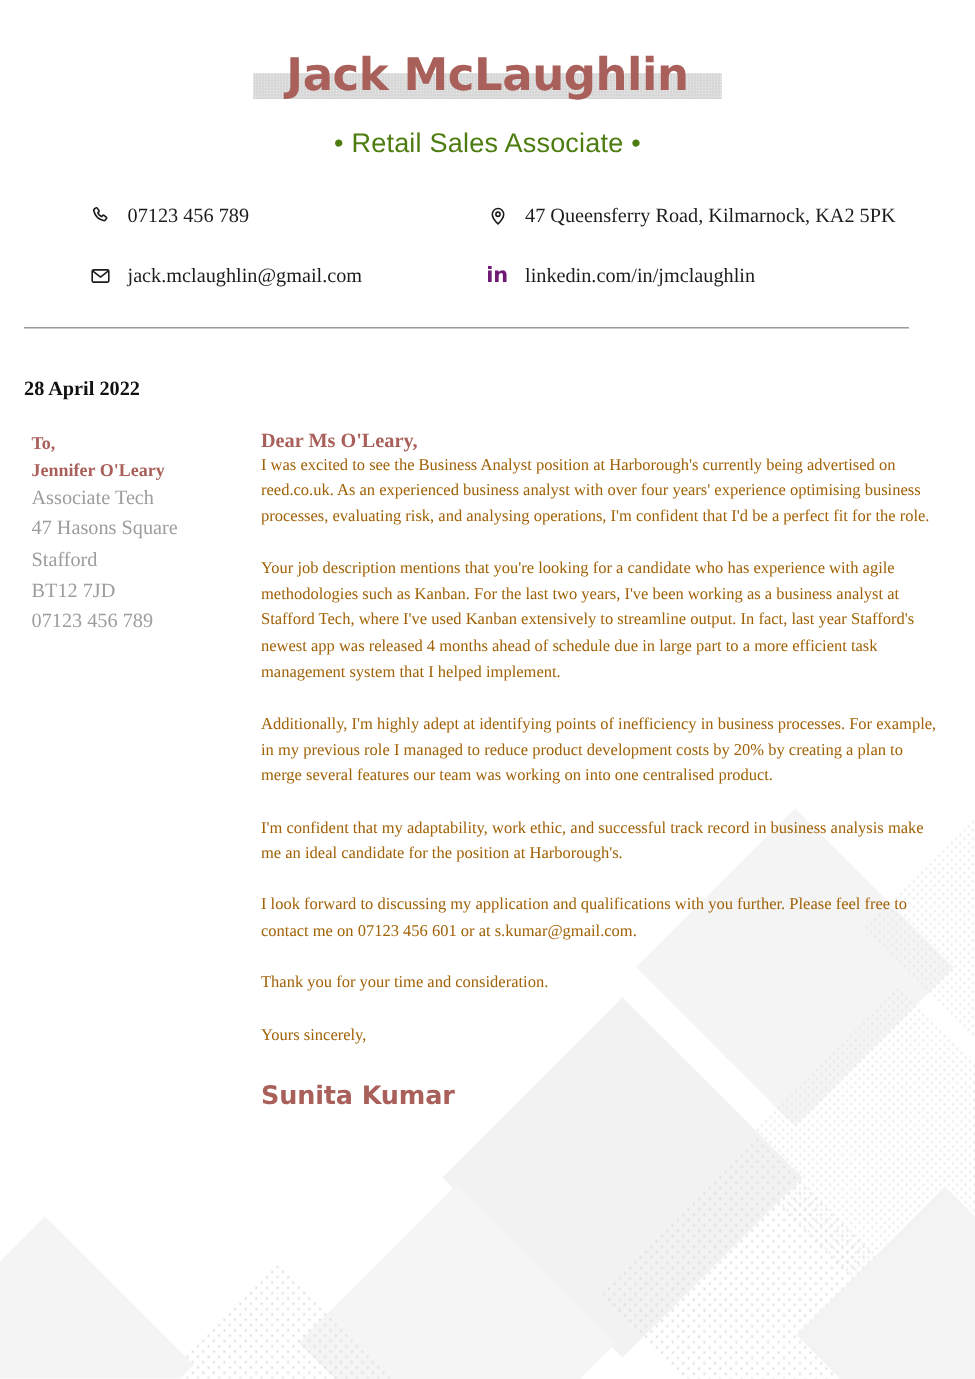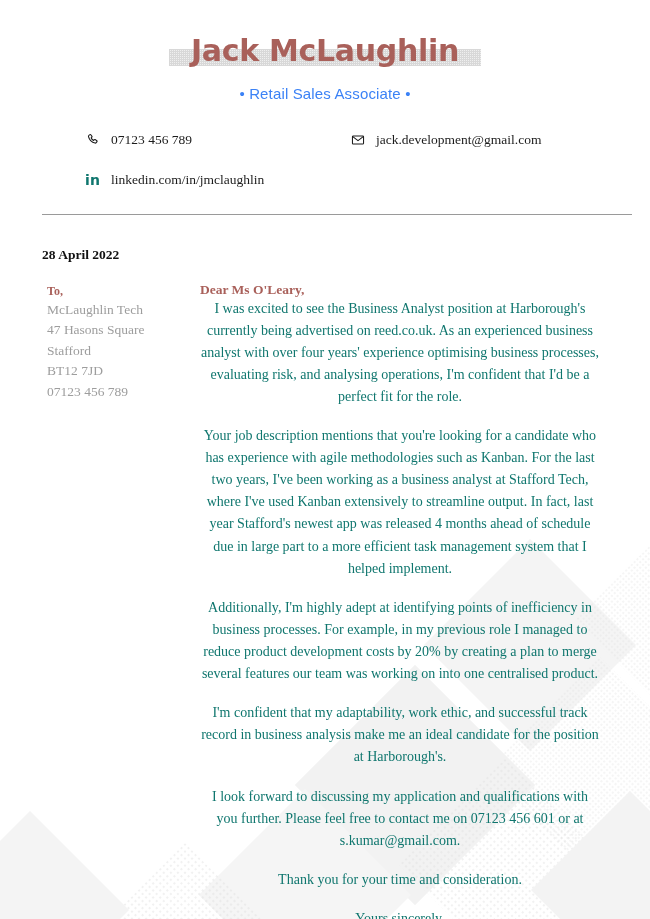--- a/index.html
+++ b/index.html
@@ -25,21 +25,21 @@
     pointer-events: none;
     z-index: 0;
   }
 
   .page {
     position: relative;
     z-index: 2;
     width: 650px;
     height: 919px;
     box-sizing: border-box;
-    padding: 0 42px;
+    padding: 0 16px;
   }
 
   
   .header {
     padding-top: 34px;
     text-align: center;
   }
   .name-wrap {
     position: relative;
     display: inline-block;
@@ -63,22 +63,22 @@
     font-family: "DejaVu Sans", sans-serif;
     font-weight: bold;
     font-size: 30px;
     letter-spacing: -0.3px;
     color: #a9605a;
     line-height: 1.15;
   }
   .subtitle {
     margin-top: 16px;
     font-family: "Liberation Sans", sans-serif;
-    font-size: 15px;
-    color: #3b82f6;
+    font-size: 18px;
+    color: #4d7c0f;
     letter-spacing: 0.15px;
   }
 
   
   .contact {
     margin-top: 30px;
     display: grid;
     grid-template-columns: 265px auto;
     row-gap: 24px;
     padding-left: 43px;
@@ -98,21 +98,21 @@
     align-items: center;
     justify-content: center;
     color: #1c1c1c;
   }
   .cicon svg { display: block; }
   .li-icon {
     font-family: "DejaVu Sans", sans-serif;
     font-weight: bold;
     font-size: 14px;
     line-height: 1;
-    color: #0f766e;
+    color: #701a75;
   }
 
   .divider {
     margin: 26px 0 0 0;
     height: 1px;
     background: #9a9a9a;
     width: 590px;
   }
 
   
@@ -152,25 +152,25 @@
     font-size: 13.5px;
     line-height: 1.52;
   }
 
   .greeting {
     color: #a9605a;
     font-weight: bold;
     font-size: 13.5px;
   }
   .para {
-    font-size: 14px;
+    font-size: 11px;
     line-height: 1.58;
-    color: #0f766e;
+    color: #a16207;
     margin: 0 0 17px 0;
-    text-align: center;
+    text-align: left;
   }
   .para:last-of-type { margin-bottom: 0; }
 
   .signature {
     margin-top: 22px;
     font-family: "DejaVu Sans", sans-serif;
     font-weight: bold;
     font-size: 17px;
     color: #a9605a;
     letter-spacing: -0.1px;
@@ -215,49 +215,59 @@
 
     <div class="citem">
       <span class="cicon">
         <svg width="14" height="14" viewBox="0 0 24 24" fill="none" stroke="currentColor" stroke-width="1.9" stroke-linecap="round" stroke-linejoin="round">
           <path d="M6.6 2.8c.5-.4 1.2-.3 1.6.2l2 2.7c.3.5.3 1.1-.1 1.5l-1.2 1.2c.9 1.9 2.4 3.4 4.3 4.3l1.2-1.2c.4-.4 1-.5 1.5-.2l2.7 2c.5.4.6 1.1.2 1.6l-1.3 1.6c-.5.6-1.3.9-2 .7C9.6 16.1 6 12.5 4.3 6.1c-.2-.8 0-1.6.7-2.1z"></path>
         </svg>
       </span>
       <span>07123 456 789</span>
     </div>
 
+    <div class="citem">
+      <span class="cicon">
+        <svg width="14" height="14" viewBox="0 0 24 24" fill="none" stroke="currentColor" stroke-width="1.8" stroke-linecap="round" stroke-linejoin="round">
+          <path d="M12 21s6.5-6.1 6.5-11a6.5 6.5 0 1 0-13 0C5.5 14.9 12 21 12 21z"></path>
+          <circle cx="12" cy="10" r="2.4"></circle>
+        </svg>
+      </span>
+      <span>47 Queensferry Road, Kilmarnock, KA2 5PK</span>
+    </div>
 
     <div class="citem">
       <span class="cicon">
         <svg width="14" height="14" viewBox="0 0 24 24" fill="none" stroke="currentColor" stroke-width="1.8" stroke-linecap="round" stroke-linejoin="round">
           <rect x="2.5" y="5" width="19" height="14" rx="1.5"></rect>
           <path d="M3 6.2l9 7 9-7"></path>
         </svg>
       </span>
-      <span>jack.development@gmail.com</span>
+      <span>jack.mclaughlin@gmail.com</span>
     </div>
 
     <div class="citem">
       <span class="cicon">
         <span class="li-icon">in</span>
       </span>
       <span>linkedin.com/in/jmclaughlin</span>
     </div>
 
   </div>
 
   <div class="divider"></div>
 
   <div class="date">28 April 2022</div>
 
   <div class="body-wrap">
 
     <div class="col-left">
       <div class="to-label">To,</div>
-      <div class="addr-line">McLaughlin Tech</div>
+      <div class="to-name">Jennifer O'Leary</div>
+      <div class="addr-line">Associate Tech</div>
       <div class="addr-line">47 Hasons Square</div>
       <div class="addr-line">Stafford</div>
       <div class="addr-line">BT12 7JD</div>
       <div class="addr-line">07123 456 789</div>
     </div>
 
     <div class="col-right">
       <div class="greeting">Dear Ms O'Leary,</div>
 
       <p class="para">I was excited to see the Business Analyst position at Harborough's currently being advertised on reed.co.uk. As an experienced business analyst with over four years' experience optimising business processes, evaluating risk, and analysing operations, I'm confident that I'd be a perfect fit for the role.</p>

